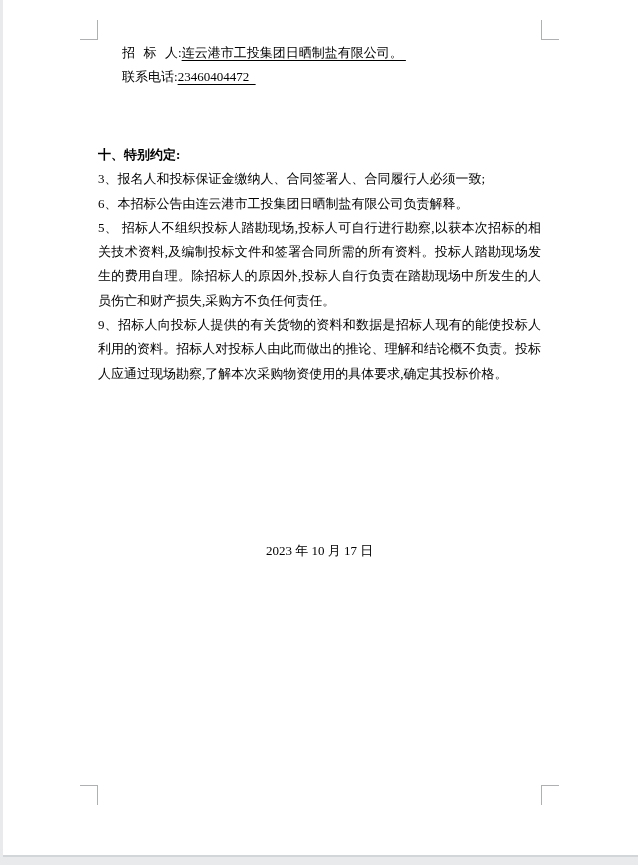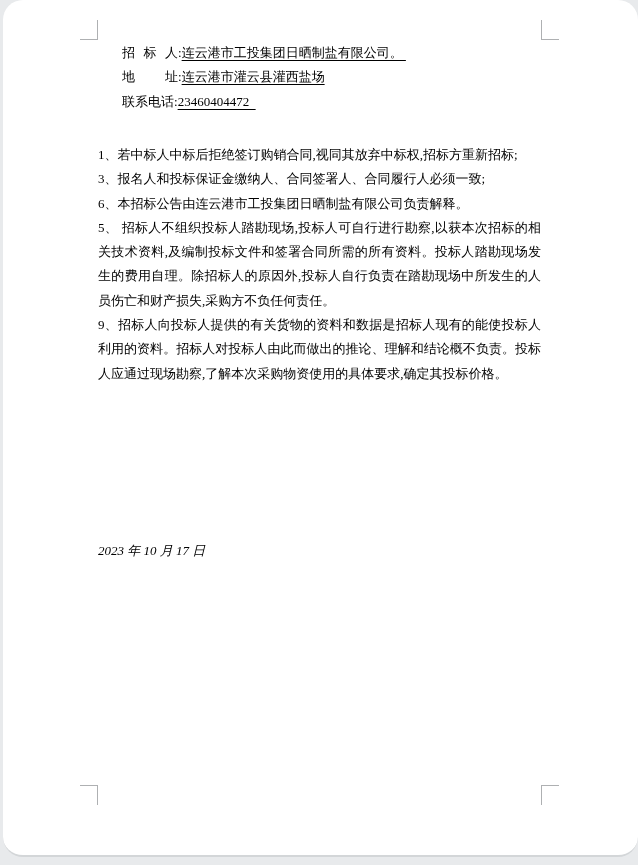--- a/index.html
+++ b/index.html
@@ -14,21 +14,20 @@
   body{
     width:638px;height:865px;overflow:hidden;position:relative;
     background:var(--bg);
     font-family:"Liberation Serif","DejaVu Serif",serif;
     color:var(--ink);
   }
   .paper{
     position:absolute;left:3px;top:0;right:0;height:857px;
     background:var(--paper);
     border-bottom:2px solid var(--edge);
-    border-radius:20px;
   }
   
   .crop{position:absolute;width:18px;height:20px;}
   .crop.tl{left:77px;top:20px;border-right:1px solid var(--crop);border-bottom:1px solid var(--crop);}
   .crop.tr{left:538px;top:20px;border-left:1px solid var(--crop);border-bottom:1px solid var(--crop);}
   .crop.bl{left:77px;top:785px;border-right:1px solid var(--crop);border-top:1px solid var(--crop);}
   .crop.br{left:538px;top:785px;border-left:1px solid var(--crop);border-top:1px solid var(--crop);}
 
   .textlayer{position:absolute;left:95px;top:0;width:443px;font-size:13px;line-height:24.3px;}
 
@@ -44,42 +43,41 @@
     text-decoration:underline;
     text-underline-offset:3px;
     text-decoration-thickness:1px;
     white-space:pre;
   }
 
   .terms{position:absolute;top:143px;left:0;width:443px;text-align:justify;text-justify:inter-ideograph;}
   .terms p{margin:0;}
   .terms .heading{font-weight:bold;}
 
-  .dateline{position:absolute;top:539px;left:0;width:443px;text-align:left;font-style:italic;}
+  .dateline{position:absolute;top:539px;left:0;width:443px;text-align:center;}
 </style>
 </head>
 <body>
 
 <div class="paper">
 
   <div class="crop tl"></div>
   <div class="crop tr"></div>
   <div class="crop bl"></div>
   <div class="crop br"></div>
 
   <div class="textlayer">
 
     <div class="contact">
       <div class="crow"><span class="clabel justify">招标人</span><span>:</span><span class="uval">连云港市工投集团日晒制盐有限公司。 </span></div>
-      <div class="crow"><span class="clabel justify">地址</span><span>:</span><span class="uval">连云港市灌云县灌西盐场</span></div>
       <div class="crow"><span class="clabel">联系电话</span><span>:</span><span class="uval">23460404472  </span></div>
     </div>
 
     <div class="terms">
-      <p>1、若中标人中标后拒绝签订购销合同,视同其放弃中标权,招标方重新招标;</p>
+      <p class="heading">十、特别约定:</p>
       <p>3、报名人和投标保证金缴纳人、合同签署人、合同履行人必须一致;</p>
       <p>6、本招标公告由连云港市工投集团日晒制盐有限公司负责解释。</p>
       <p>5、 招标人不组织投标人踏勘现场,投标人可自行进行勘察,以获本次招标的相关技术资料,及编制投标文件和签署合同所需的所有资料。投标人踏勘现场发生的费用自理。除招标人的原因外,投标人自行负责在踏勘现场中所发生的人员伤亡和财产损失,采购方不负任何责任。</p>
       <p>9、招标人向投标人提供的有关货物的资料和数据是招标人现有的能使投标人利用的资料。招标人对投标人由此而做出的推论、理解和结论概不负责。投标人应通过现场勘察,了解本次采购物资使用的具体要求,确定其投标价格。</p>
     </div>
 
     <div class="dateline">2023 年 10 月 17 日</div>
 
   </div>
 </div>

